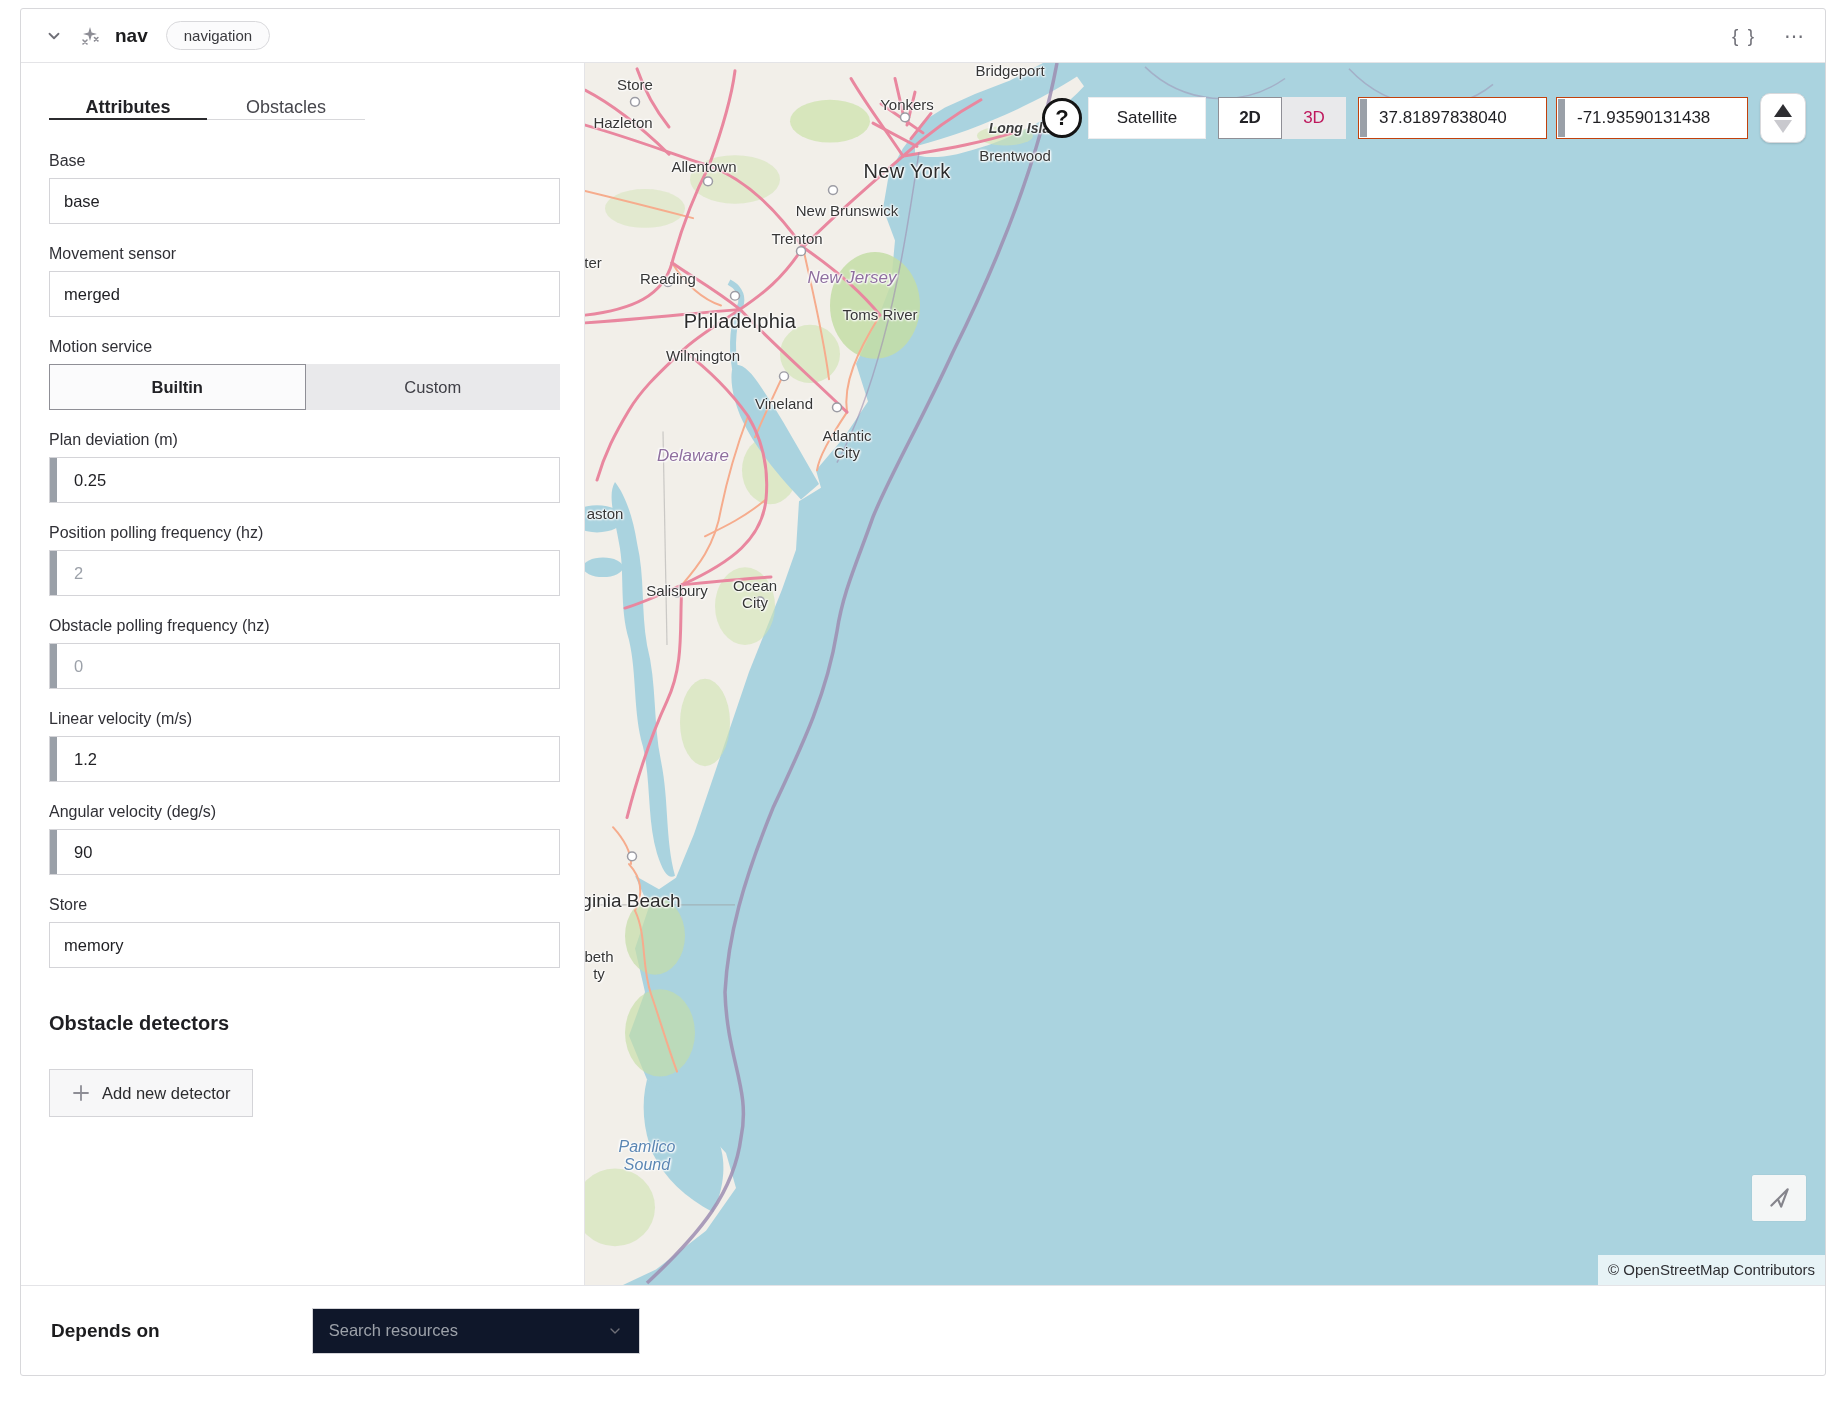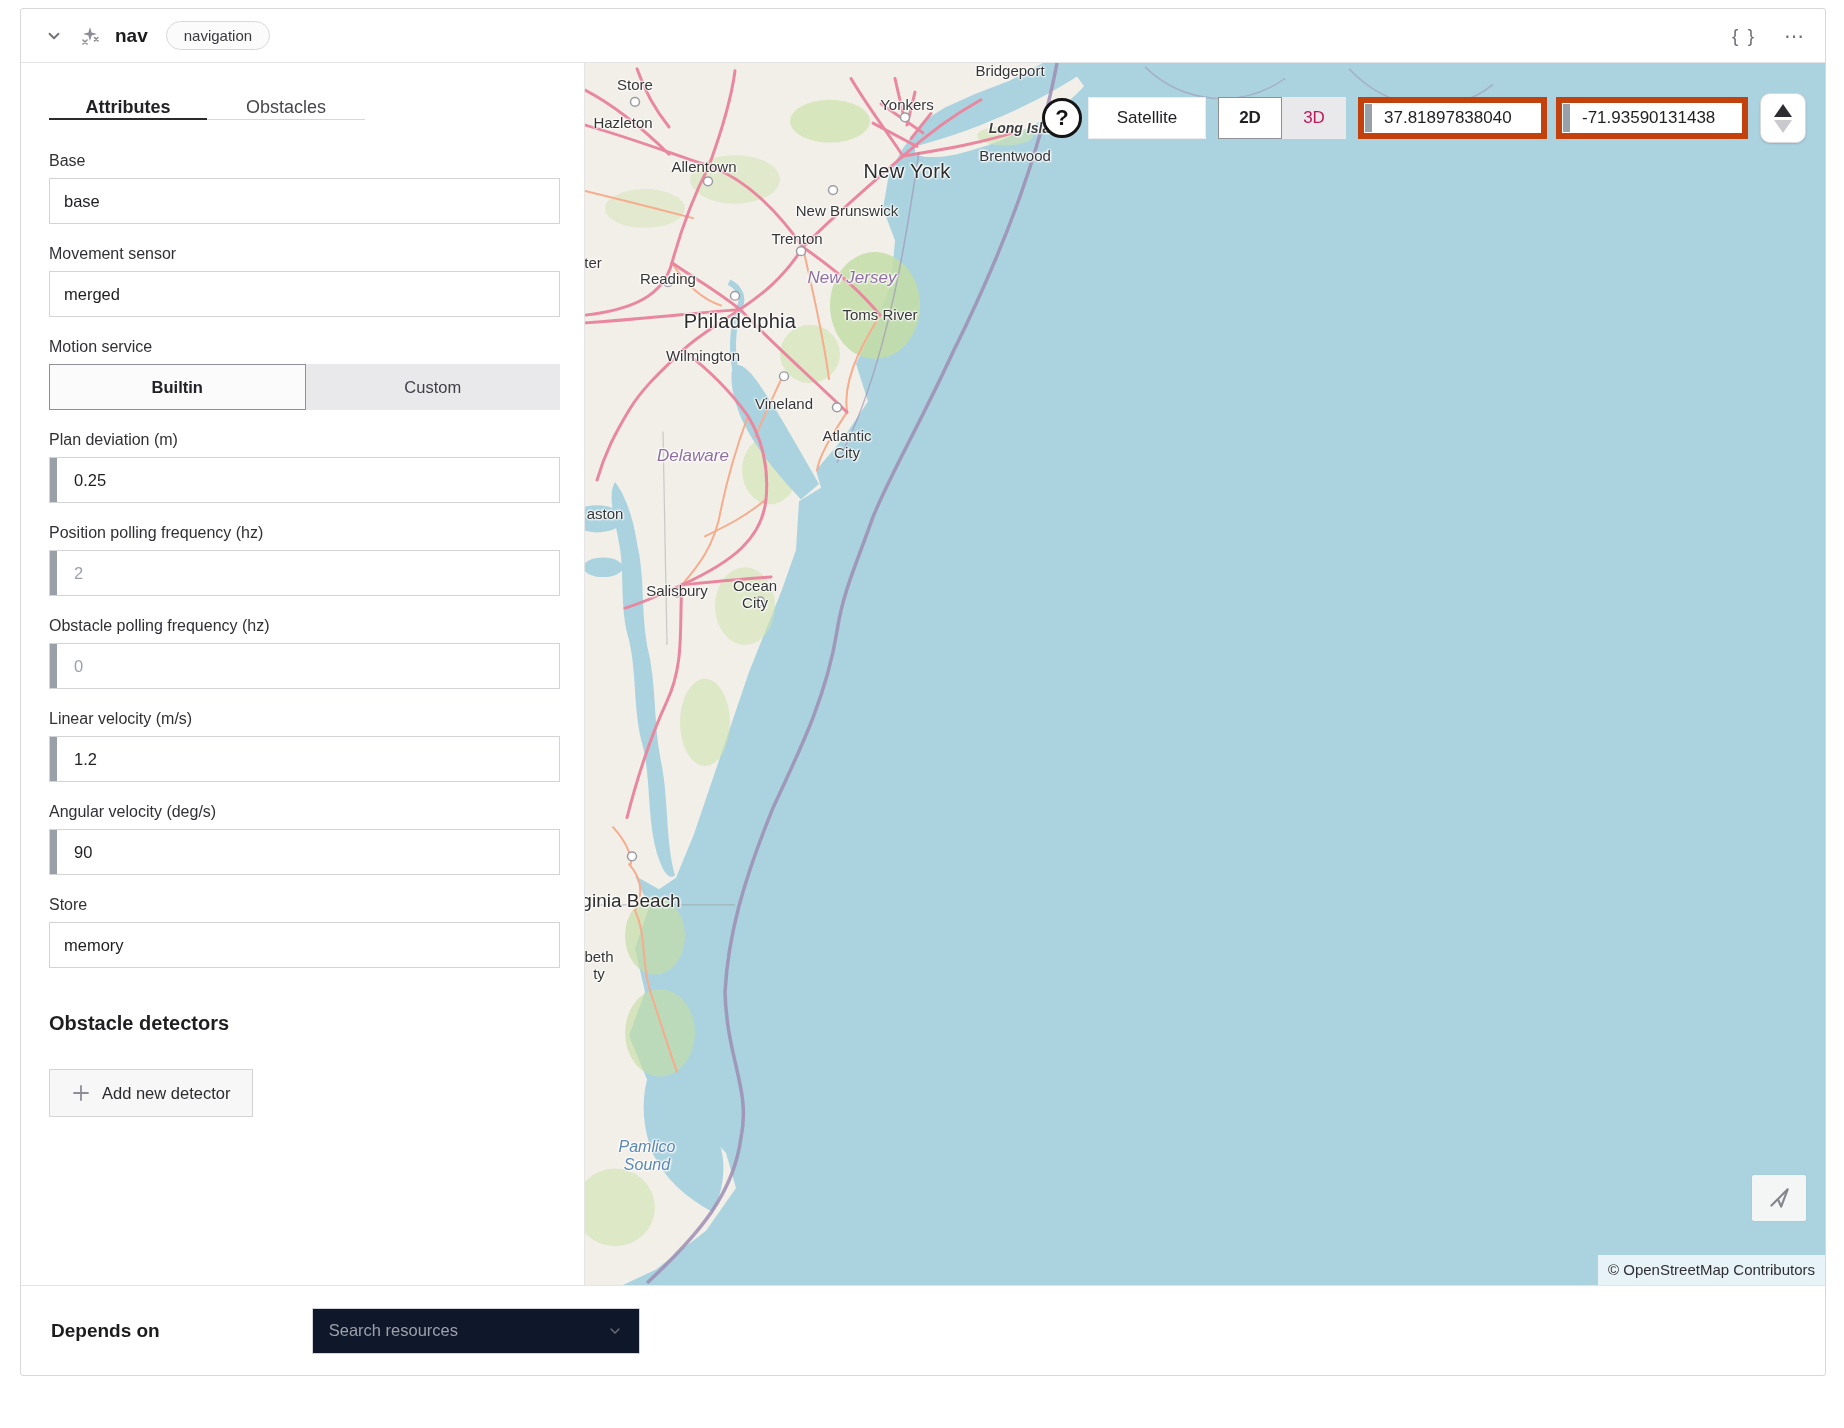--- a/index.html
+++ b/index.html
@@ -47,21 +47,21 @@
   .ml.water{font-size:16px;font-style:italic;color:#5b86b3}
   .ml.gray{font-size:14px;font-style:italic;color:#3d3d3d;font-weight:bold}
   .ctl{position:absolute;top:30px;right:19px;display:flex;align-items:center;gap:12px;z-index:5}
   .help{width:40px;height:40px;border-radius:50%;border:3px solid #141414;background:#fff;display:flex;align-items:center;justify-content:center;
         font-size:22px;font-weight:bold;color:#141414;margin-right:-6px;z-index:6;cursor:pointer}
   .mbtn{height:42px;display:flex;align-items:center;justify-content:center;background:#fff;font-size:17px;color:#222226;cursor:pointer;border:1px solid #ececee}
   .sat{width:118px}
   .segmap{display:flex}
   .v2d{width:64px;height:42px;display:flex;align-items:center;justify-content:center;background:#fff;border:1px solid #8f8f96;font-weight:bold;font-size:17px;cursor:pointer;z-index:2}
   .v3d{width:64px;height:42px;display:flex;align-items:center;justify-content:center;background:#e9e9eb;color:#be185d;font-size:17px;cursor:pointer}
-  .coord{position:relative;height:42px;background:#fff;border:6px solid #c2410c}
+  .coord{position:relative;height:42px;background:#fff;border:1px solid #c2410c}
   .coord::before{content:"";position:absolute;left:1px;top:1px;bottom:1px;width:7px;background:#9aa0a8}
   .coord input{width:100%;height:100%;border:none;outline:none;background:transparent;font-size:17px;color:#1f1f23;padding:0 6px 0 20px;font-family:"Liberation Sans",sans-serif}
   .c-lat{width:189px}.c-lng{width:192px;margin-left:-3px}
   .stepper{width:46px;height:50px;background:#fff;border:1px solid #d9d9dc;border-radius:10px;box-shadow:0 1px 2px rgba(0,0,0,.15);
            display:flex;flex-direction:column;align-items:center;justify-content:center;cursor:pointer}
   .stepper .up{width:0;height:0;border-left:9px solid transparent;border-right:9px solid transparent;border-bottom:13px solid #2e2e32;margin-bottom:3px}
   .stepper .dn{width:0;height:0;border-left:9px solid transparent;border-right:9px solid transparent;border-top:13px solid #c9c9ce}
   .locate{position:absolute;right:19px;bottom:64px;width:54px;height:46px;background:rgba(247,247,247,.96);border-radius:2px;
           display:flex;align-items:center;justify-content:center;cursor:pointer;box-shadow:0 0 1px rgba(0,0,0,.2)}
   .attrib{position:absolute;right:0;bottom:0;height:30px;line-height:30px;padding:0 10px;background:rgba(255,255,255,.72);font-size:15px;color:#2f2f33;z-index:5}

